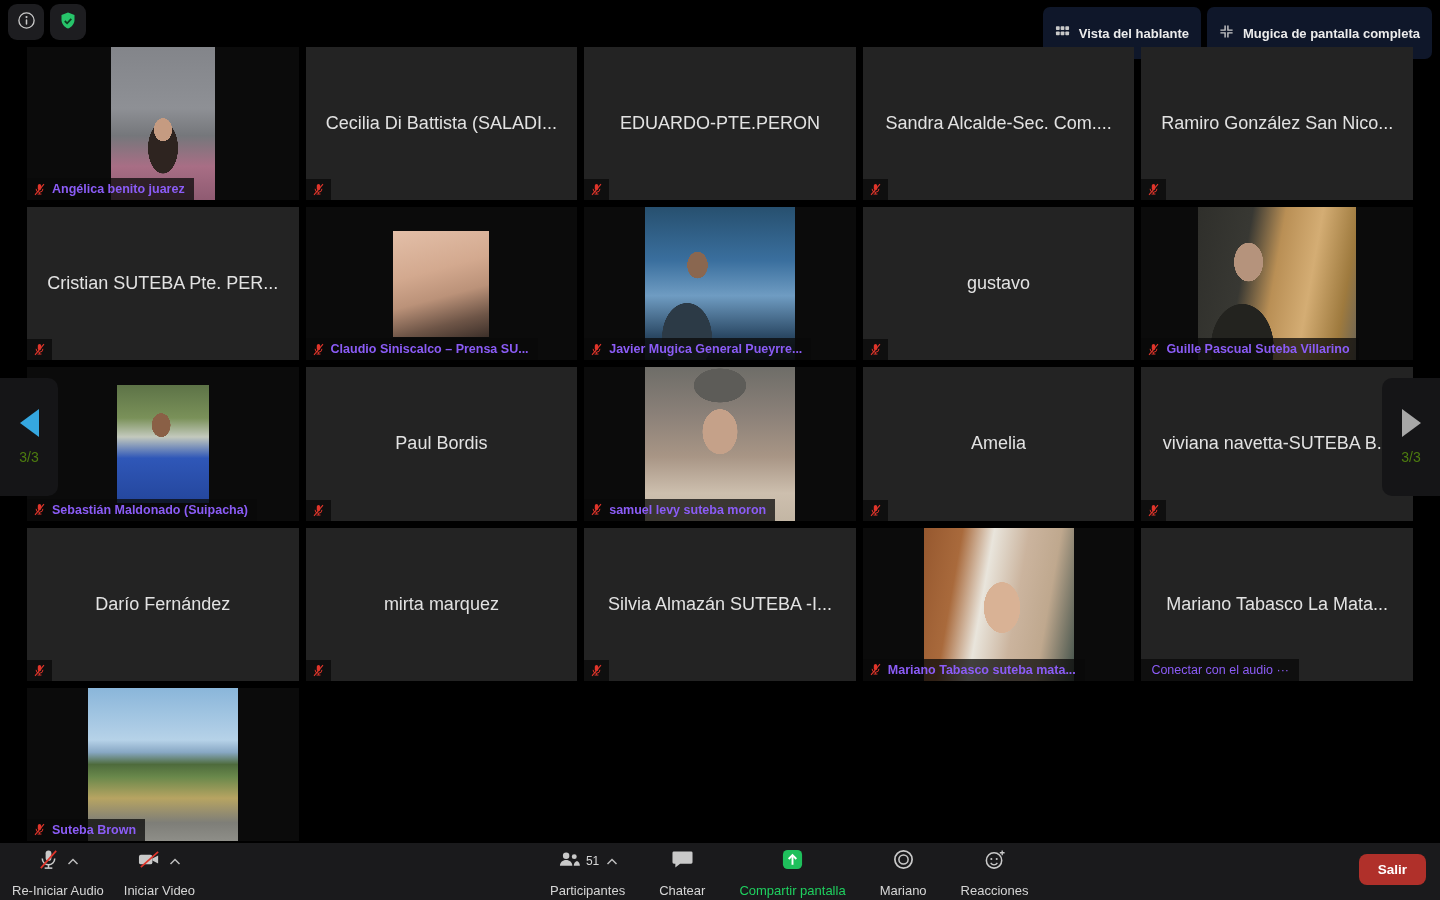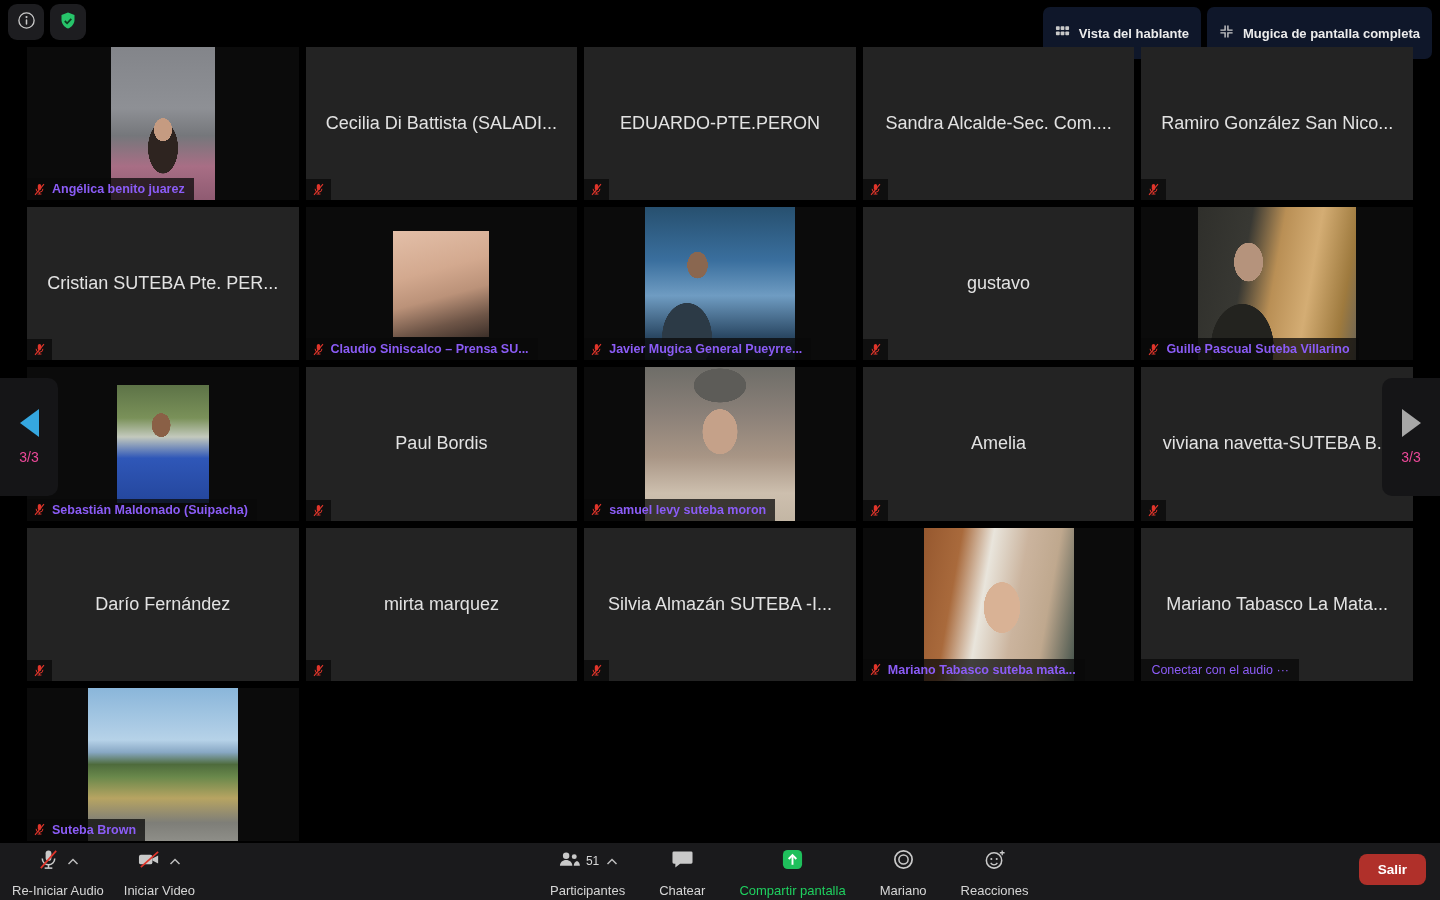--- a/index.html
+++ b/index.html
@@ -57,21 +57,21 @@
      radial-gradient(ellipse 21px 27px at 50% 20%,#8e6a52 62%,transparent 63%),
      linear-gradient(180deg,#b06f3e 0%,#bd7a46 34%,#2e3c66 58%,#252f52 86%,#3a3a38 100%);}
   .scene-smiling-porch{background:
      radial-gradient(ellipse 30px 42px at 52% 52%,#d9b295 60%,transparent 61%),
      linear-gradient(100deg,#96582f 0%,#a96a3c 22%,#e9e5dc 40%,#cbb49e 60%,#bfa88e 78%,#41514a 100%);}
   .scene-country-road{background:
      linear-gradient(180deg,#8ab6da 0%,#b6d2e8 34%,#88a8c4 42%,#4e6b3c 50%,#69884b 58%,#b7a462 72%,#7e7e78 88%,#8e8e88 100%);}
   
   .nav{position:absolute;top:378px;width:58px;height:118px;background:#151517;z-index:5;
        display:flex;flex-direction:column;align-items:center;justify-content:center;gap:12px;
-       border:none;cursor:pointer;color:#ec4899;font-family:inherit;}
+       border:none;cursor:pointer;color:#4d7c0f;font-family:inherit;}
   .nav.left{left:0;border-radius:0 10px 10px 0;}
   .nav.right{right:0;border-radius:10px 0 0 10px;}
   .tri-left{width:0;height:0;border-top:14px solid transparent;border-bottom:14px solid transparent;
             border-right:19px solid #35a7e0;}
   .tri-right{width:0;height:0;border-top:14px solid transparent;border-bottom:14px solid transparent;
              border-left:19px solid #a7a7a7;}
   .nav-label{font-size:14px;}
   
   .toolbar{position:absolute;left:0;right:0;bottom:0;height:57px;background:#1a1a1c;}
   .tgroup-left{position:absolute;left:10px;top:5px;display:flex;gap:16px;}

